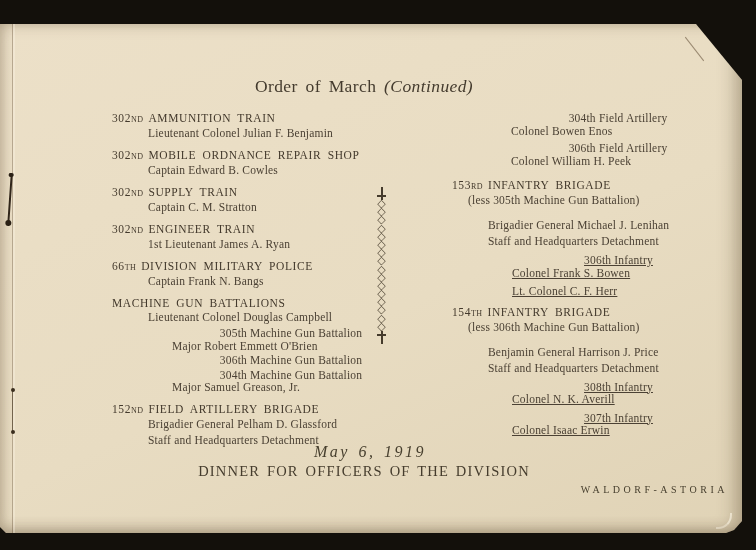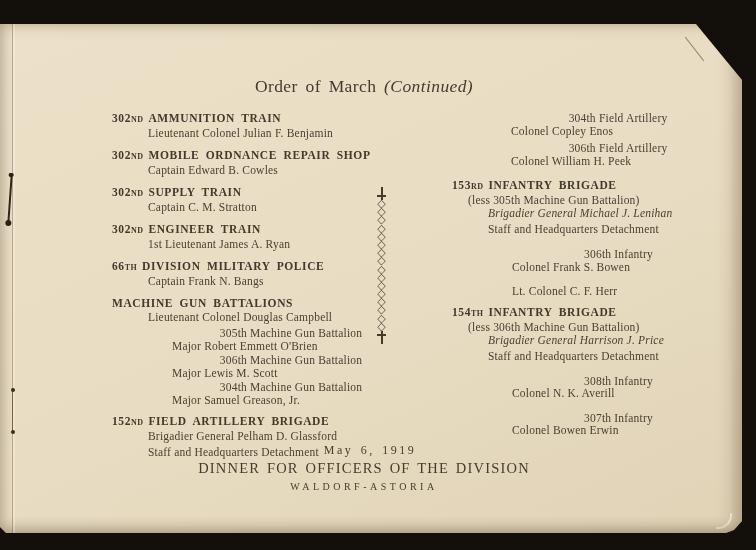--- a/index.html
+++ b/index.html
@@ -28,52 +28,52 @@
   .corner-curl{position:absolute;right:10px;bottom:4px;width:14px;height:14px;border-bottom-right-radius:14px;border-right:2px solid rgba(255,250,235,.55);border-bottom:2px solid rgba(255,250,235,.4);}
 
   .title{position:absolute;top:52px;left:0;right:14px;text-align:center;font-size:17.5px;letter-spacing:.4px;word-spacing:3px;color:#443b2e;}
   .title .subtitle{font-style:italic;}
 
   .col{position:absolute;font-size:11.5px;line-height:13px;letter-spacing:.2px;}
   .col-left{left:112px;top:88px;width:320px;}
   .col-right{left:452px;top:88px;width:295px;}
 
   .section{margin-bottom:9px;}
-  .unit-heading{letter-spacing:.6px;word-spacing:3px;color:#43392c;margin-bottom:1px;font-weight:bold;}
+  .unit-heading{letter-spacing:.6px;word-spacing:3px;color:#43392c;margin-bottom:1px;}
   .unit-heading .ord{font-size:8px;letter-spacing:.4px;}
   .unit-heading .ht{margin-left:5px;}
   .unit-heading .ht-solo{margin-left:0;}
   .officer{padding-left:36px;margin-bottom:0;}
   .staff-line{padding-left:36px;margin-top:3px;}
   .subunits{margin-top:3px;}
   .sub{padding-left:38px;margin-top:2px;}
   .sub .sub-name{line-height:12.5px;text-align:center;}
   .sub .sub-officer{padding-left:22px;line-height:12.5px;}
   .unit-group .sub{padding-left:37px;margin-top:0;margin-bottom:5px;}
   .unit-group{margin-bottom:12px;}
   .brigade{margin-bottom:8px;}
   .brigade .note{padding-left:16px;line-height:13px;}
-  .brigade .officer{margin-top:0;font-style:italic;}
+  .brigade .officer{margin-top:12px;}
   .brigade .staff-line{margin-top:3px;padding-left:36px;}
-  .brigade .sub{margin-top:12px;}
+  .brigade .sub{margin-top:6px;text-decoration:underline;}
 
   .chain{position:absolute;left:374px;top:163px;width:15px;display:flex;flex-direction:column;align-items:center;color:#4e4434;}
   .chain-cap{position:relative;width:11px;height:13px;}
   .chain-cap::before{content:'';position:absolute;left:5px;top:0;width:1.5px;height:13px;background:#453b2c;}
   .chain-cap::after{content:'';position:absolute;left:1px;width:9px;height:1.5px;background:#453b2c;}
   .cap-top::after{top:8px;}
   .cap-top::before{width:2.5px;left:4.5px;}
   .cap-bottom::after{top:3px;}
   .cap-bottom::before{width:2.5px;left:4.5px;}
   .chain-links span{display:block;height:8.2px;line-height:8.6px;font-size:11px;font-family:"DejaVu Sans",sans-serif;}
 
   .footer{position:absolute;top:419px;left:0;right:14px;text-align:center;color:#48402f;}
-  .footer .date{font-size:12px;letter-spacing:2.5px;word-spacing:2px;padding-left:12px;}
+  .footer .date{font-style:italic;font-size:16px;letter-spacing:2.5px;word-spacing:2px;padding-left:12px;}
   .footer .line1{font-size:14.5px;letter-spacing:1.2px;word-spacing:2px;margin-top:2px;color:#453c2d;}
-  .footer .line2{font-size:10px;letter-spacing:3.5px;margin-top:4px;}
+  .footer .line2{font-size:10px;letter-spacing:3.5px;margin-top:4px;text-align:right;}
 </style>
 </head>
 <body>
 
 <div class="page">
   <div class="crease"></div>
   <div class="crease-hi"></div>
   <div class="stitch-a"></div>
   <div class="stitch-b"></div>
   <div class="corner-crease"></div>
@@ -108,21 +108,20 @@
     <div class="section">
       <div class="unit-heading"><span class="ht ht-solo">MACHINE GUN BATTALIONS</span></div>
       <div class="officer">Lieutenant Colonel Douglas Campbell</div>
       <div class="subunits">
         <div class="sub">
           <div class="sub-name">305th Machine Gun Battalion</div>
           <div class="sub-officer">Major Robert Emmett O'Brien</div>
         </div>
         <div class="sub">
           <div class="sub-name">306th Machine Gun Battalion</div>
-          <div class="sub-officer">Major Lewis M. Scott</div>
         </div>
         <div class="sub">
           <div class="sub-name">304th Machine Gun Battalion</div>
           <div class="sub-officer">Major Samuel Greason, Jr.</div>
         </div>
       </div>
     </div>
     <div class="section">
       <div class="unit-heading"><span>152</span><span class="ord">ND</span><span class="ht">FIELD ARTILLERY BRIGADE</span></div>
       <div class="officer">Brigadier General Pelham D. Glassford</div>
@@ -150,21 +149,21 @@
         <span>◇</span>
         <span>◇</span>
       </div>
     <div class="chain-cap cap-bottom"></div>
   </div>
 
   <div class="col col-right">
     <div class="unit-group">
       <div class="sub">
         <div class="sub-name">304th Field Artillery</div>
-        <div class="sub-officer">Colonel Copley Enos</div>
+        <div class="sub-officer">Colonel Bowen Enos</div>
       </div>
       <div class="sub">
         <div class="sub-name">306th Field Artillery</div>
         <div class="sub-officer">Colonel William H. Peek</div>
       </div>
     </div>
 
     <div class="section brigade">
       <div class="unit-heading"><span>153</span><span class="ord">RD</span><span class="ht">INFANTRY BRIGADE</span></div>
       <div class="note">(less 305th Machine Gun Battalion)</div>
@@ -177,30 +176,30 @@
         </div>
         <div class="sub">
           <div class="sub-officer">Lt. Colonel C. F. Herr</div>
         </div>
       </div>
     </div>
 
     <div class="section brigade">
       <div class="unit-heading"><span>154</span><span class="ord">TH</span><span class="ht">INFANTRY BRIGADE</span></div>
       <div class="note">(less 306th Machine Gun Battalion)</div>
-      <div class="officer">Brigadier General Harrison J. Price</div>
+      <div class="officer">Benjamin General Harrison J. Price</div>
       <div class="staff-line">Staff and Headquarters Detachment</div>
       <div class="subunits">
         <div class="sub">
           <div class="sub-name">308th Infantry</div>
           <div class="sub-officer">Colonel N. K. Averill</div>
         </div>
         <div class="sub">
           <div class="sub-name">307th Infantry</div>
-          <div class="sub-officer">Colonel Bowen Erwin</div>
+          <div class="sub-officer">Colonel Isaac Erwin</div>
         </div>
       </div>
     </div>
   </div>
 
   <div class="footer">
     <div class="date">May 6, 1919</div>
     <div class="line1">DINNER FOR OFFICERS OF THE DIVISION</div>
     <div class="line2">WALDORF-ASTORIA</div>
   </div>

